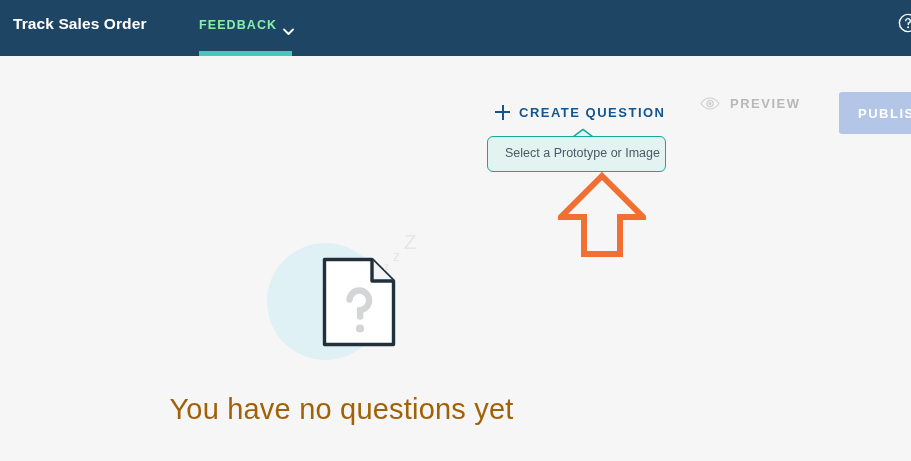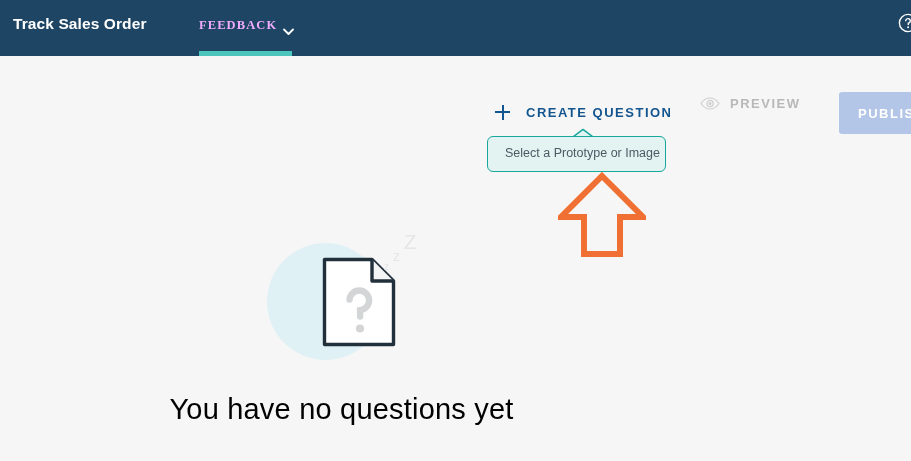--- a/index.html
+++ b/index.html
@@ -46,26 +46,25 @@
     left: 199px;
     top: 0;
     height: 56px;
     width: 94px;
     cursor: pointer;
   }
   .nav-tab-label {
     position: absolute;
     left: 0;
     top: 18px;
-    color: #f0abfc;
+    color: #86efac;
     font-size: 12.5px;
     font-weight: bold;
     letter-spacing: 1.1px;
     white-space: nowrap;
-    font-family: Liberation Serif, serif;
   }
   .nav-tab-chevron {
     position: absolute;
     left: 84px;
     top: 22px;
     width: 11px;
     height: 8px;
   }
   .nav-tab-underline {
     position: absolute;
@@ -92,21 +91,21 @@
     width: 911px;
     height: 34px;
   }
   .create-question {
     position: absolute;
     left: 495px;
     top: 0;
     height: 32px;
     display: flex;
     align-items: center;
-    gap: 16px;
+    gap: 9px;
     cursor: pointer;
     text-align: right;
   }
   .plus-icon {
     width: 15px;
     height: 15px;
     position: relative;
     flex: none;
   }
   .plus-icon::before,
@@ -240,21 +239,21 @@
   .zzz-large { left: 20px; top: 0px;  font-size: 20px; }
   .zzz-mid   { left: 9px;  top: 17px; font-size: 14px; }
   .zzz-small { left: 0px;  top: 30px; font-size: 10px; }
 
   .empty-title {
     position: absolute;
     left: 0;
     top: 393px;
     width: 683px;
     text-align: center;
-    color: #000000;
+    color: #a16207;
     font-size: 29px;
     font-weight: 300;
     letter-spacing: 0.2px;
     white-space: nowrap;
   }
 </style>
 </head>
 <body>
 
 <div id="app">

